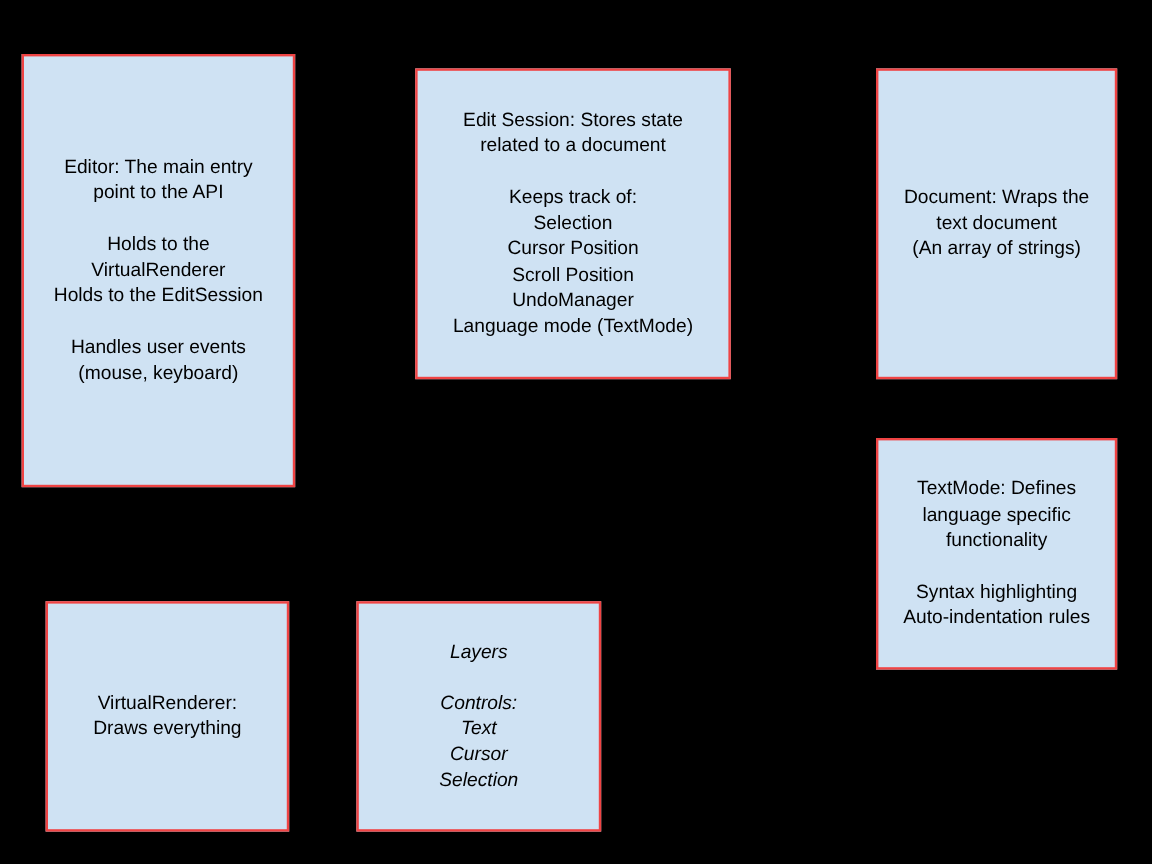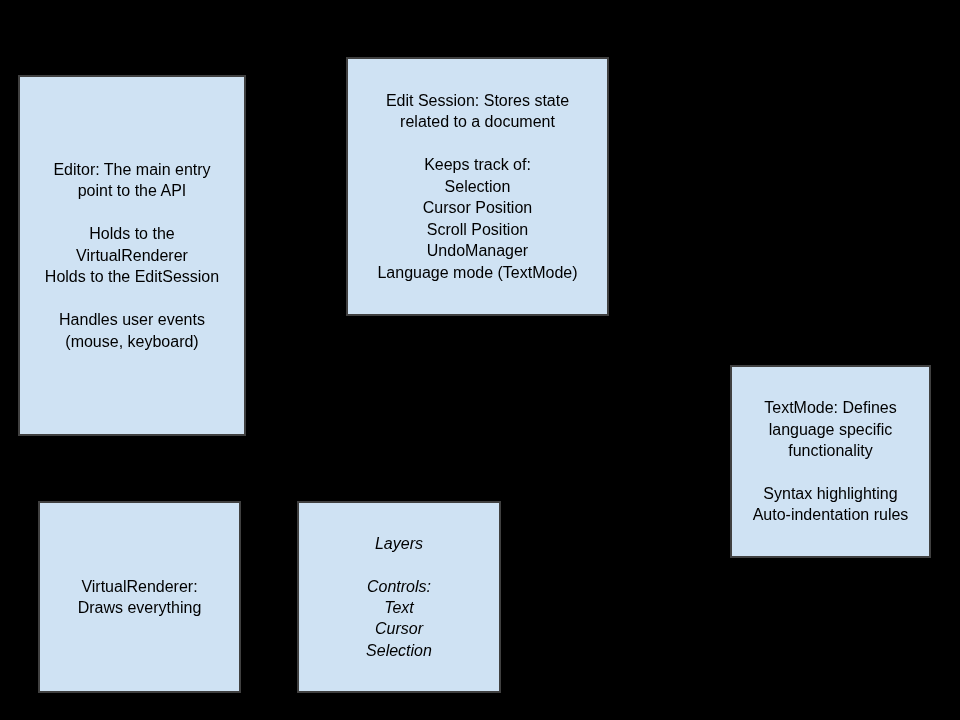--- a/index.html
+++ b/index.html
@@ -11,35 +11,35 @@
     position: relative;
     width: 960px;
     height: 720px;
     background: #000000;
     overflow: hidden;
     font-family: "Liberation Sans", sans-serif;
   }
   .box {
     position: absolute;
     background: #cfe2f3;
-    border: 2px solid #404040;
+    border: 2px solid #ef4444;
     box-sizing: border-box;
     display: flex;
     align-items: center;
     justify-content: center;
   }
   .box .box-text {
     white-space: pre-line;
     text-align: center;
     color: #000000;
     font-size: 16px;
     line-height: 1.34;
     padding: 6px 8px;
   }
-  .box-editor          { left: 18px;  top: 75px;  width: 228px; height: 361px; }
+  .box-editor          { left: 18px;  top: 45px;  width: 228px; height: 361px; }
   .box-edit-session    { left: 346px; top: 57px;  width: 263px; height: 259px; }
   .box-document        { left: 730px; top: 57px;  width: 201px; height: 259px; }
   .box-textmode        { left: 730px; top: 365px; width: 201px; height: 193px; }
   .box-virtualrenderer { left: 38px;  top: 501px; width: 203px; height: 192px; }
   .box-layers          { left: 297px; top: 501px; width: 204px; height: 192px; font-style: italic; }
 </style>
 </head>
 <body>
 
 <div id="canvas">
@@ -61,20 +61,25 @@
 related to a document
 
 Keeps track of:
 Selection
 Cursor Position
 Scroll Position
 UndoManager
 Language mode (TextMode)</div>
   </div>
 
+  <div class="box box-document">
+    <div class="box-text">Document: Wraps the
+text document
+(An array of strings)</div>
+  </div>
 
   <div class="box box-virtualrenderer">
     <div class="box-text">VirtualRenderer:
 Draws everything</div>
   </div>
 
   <div class="box box-textmode">
     <div class="box-text">TextMode: Defines
 language specific
 functionality

